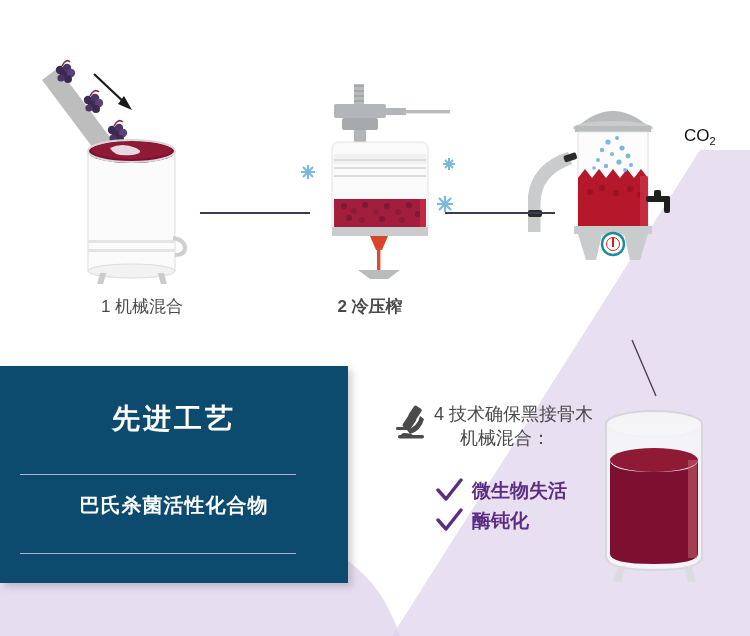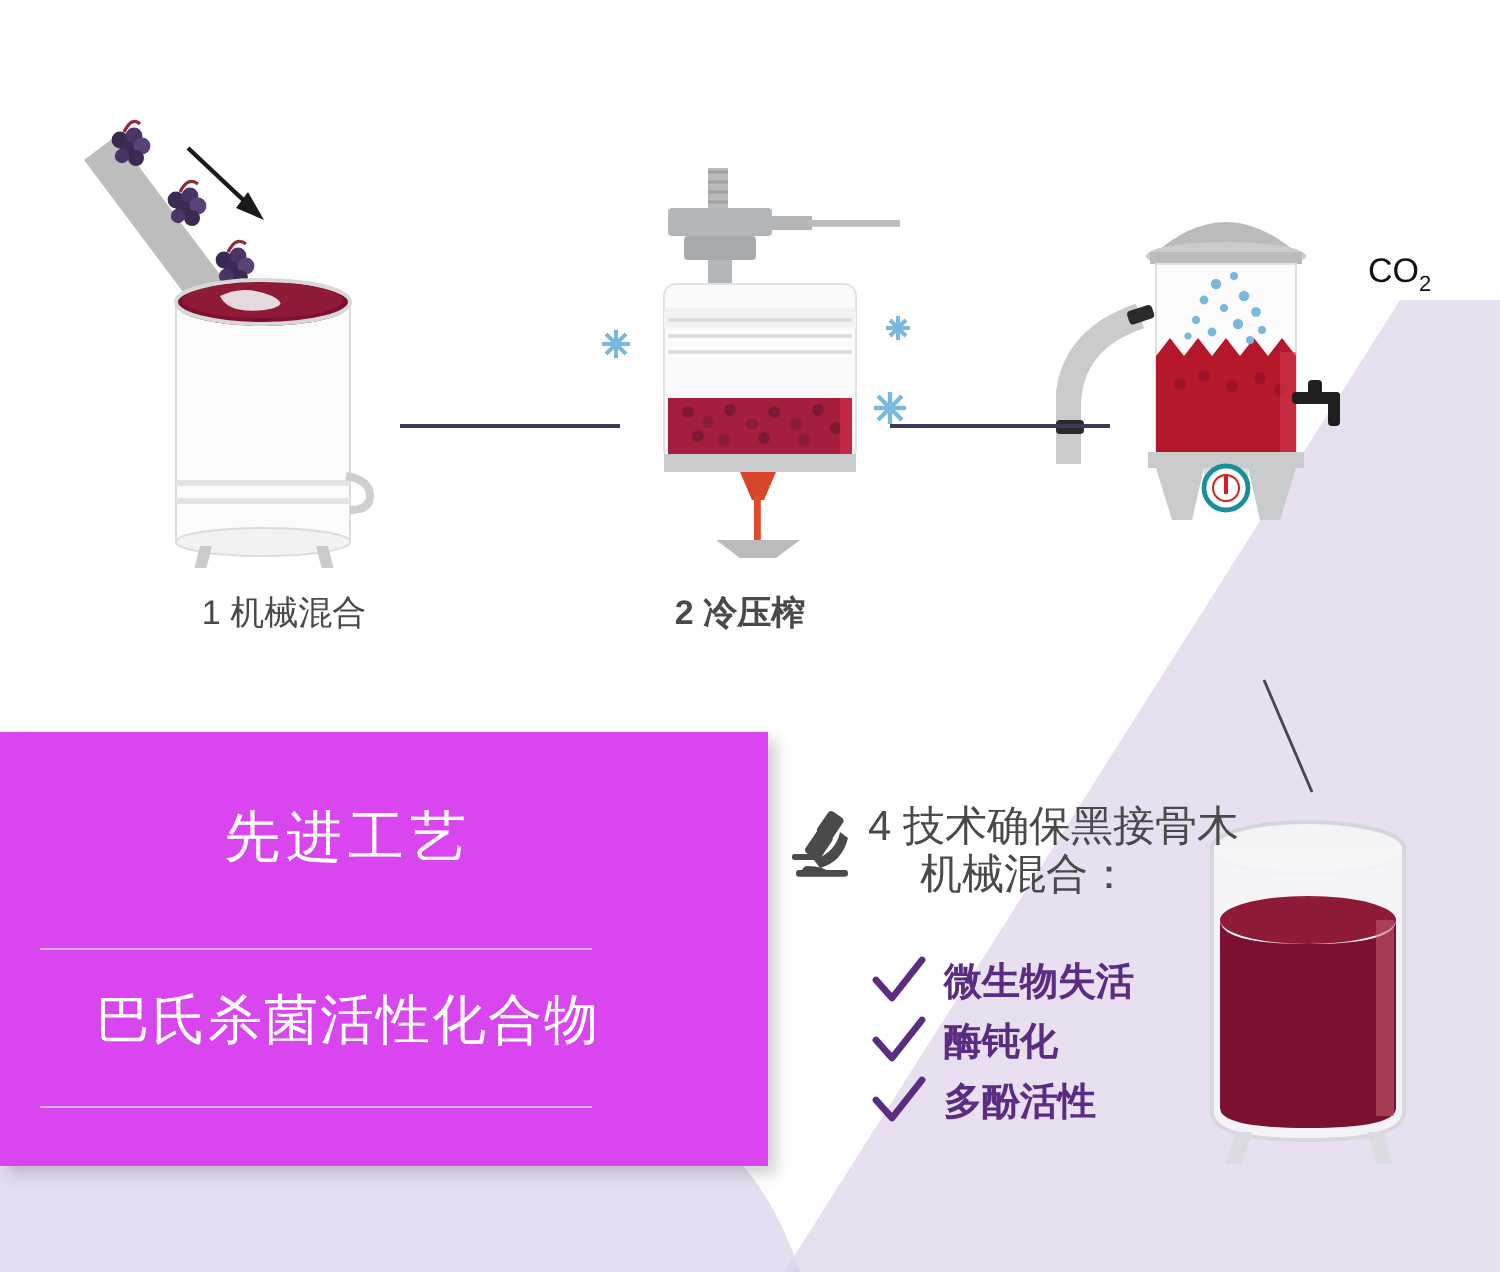--- a/index.html
+++ b/index.html
@@ -27,45 +27,46 @@
     line-height:22px;
     text-align:center;
     white-space:nowrap;
   }
   .caption .sub{font-size:11px;vertical-align:sub;}
   .caption .ital{font-style:italic;font-family:"Liberation Sans",sans-serif;}
 
   
   .panel{
     position:absolute;
-    left:0;top:366px;width:384px;height:217px;
-    background:#d946ef;
+    left:0;top:366px;width:348px;height:217px;
+    background:#0c4a6e;
     box-shadow:4px 4px 7px rgba(120,120,130,0.35);
+    font-weight:bold;
   }
   .panel-title{
     position:absolute;left:0;top:34px;width:348px;
     text-align:center;color:#ffffff;font-size:28px;letter-spacing:3px;
   }
   .panel-rule{
     position:absolute;left:20px;width:276px;height:1px;background:#cfc3de;opacity:.85;
   }
   .panel-rule.r1{top:108px;}
   .panel-rule.r2{top:187px;}
   .panel-sub{
     position:absolute;left:0;top:126px;width:348px;
-    text-align:center;color:#ffffff;font-size:27px;letter-spacing:1px;
+    text-align:center;color:#ffffff;font-size:20px;letter-spacing:1px;
   }
 
   
   .step4{
     position:absolute;left:398px;top:404px;
   }
   .step4-head{
     position:absolute;left:36px;top:-2px;
-    color:#4a4a4a;font-size:21px;line-height:24px;white-space:nowrap;
+    color:#4a4a4a;font-size:18px;line-height:24px;white-space:nowrap;
   }
   .step4-head .l2{display:block;margin-left:26px;}
   .bullets{
     position:absolute;left:36px;top:72px;
   }
   .bullet{
     display:flex;align-items:center;height:30px;
   }
   .bullet .tick{
     width:32px;height:26px;flex:0 0 32px;display:block;
@@ -342,22 +343,16 @@
           <path d="M4,12 L12,21 L27,2" fill="none" stroke="#5b2d82" stroke-width="3.4" stroke-linecap="round" stroke-linejoin="round"></path>
         </svg>
         <span class="btxt">微生物失活</span>
       </div>
       <div class="bullet">
         <svg class="tick" width="32" height="26" viewBox="0 0 32 26">
           <path d="M4,12 L12,21 L27,2" fill="none" stroke="#5b2d82" stroke-width="3.4" stroke-linecap="round" stroke-linejoin="round"></path>
         </svg>
         <span class="btxt">酶钝化</span>
       </div>
-      <div class="bullet">
-        <svg class="tick" width="32" height="26" viewBox="0 0 32 26">
-          <path d="M4,12 L12,21 L27,2" fill="none" stroke="#5b2d82" stroke-width="3.4" stroke-linecap="round" stroke-linejoin="round"></path>
-        </svg>
-        <span class="btxt">多酚活性</span>
-      </div>
     </div>
   </div>
 
 </div>
 
 </body></html>

